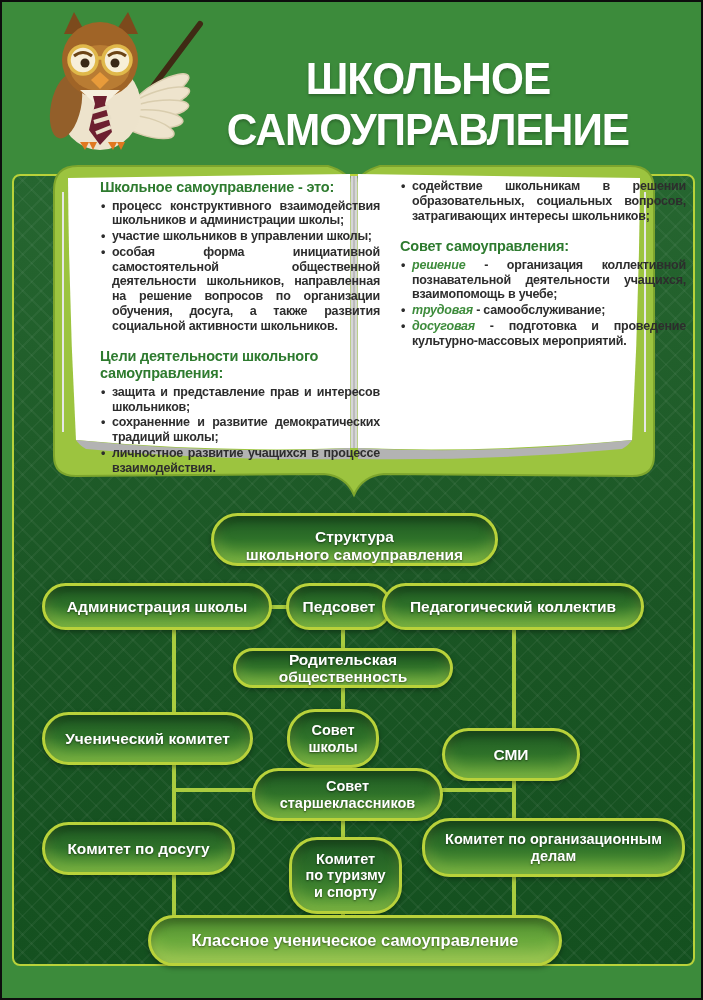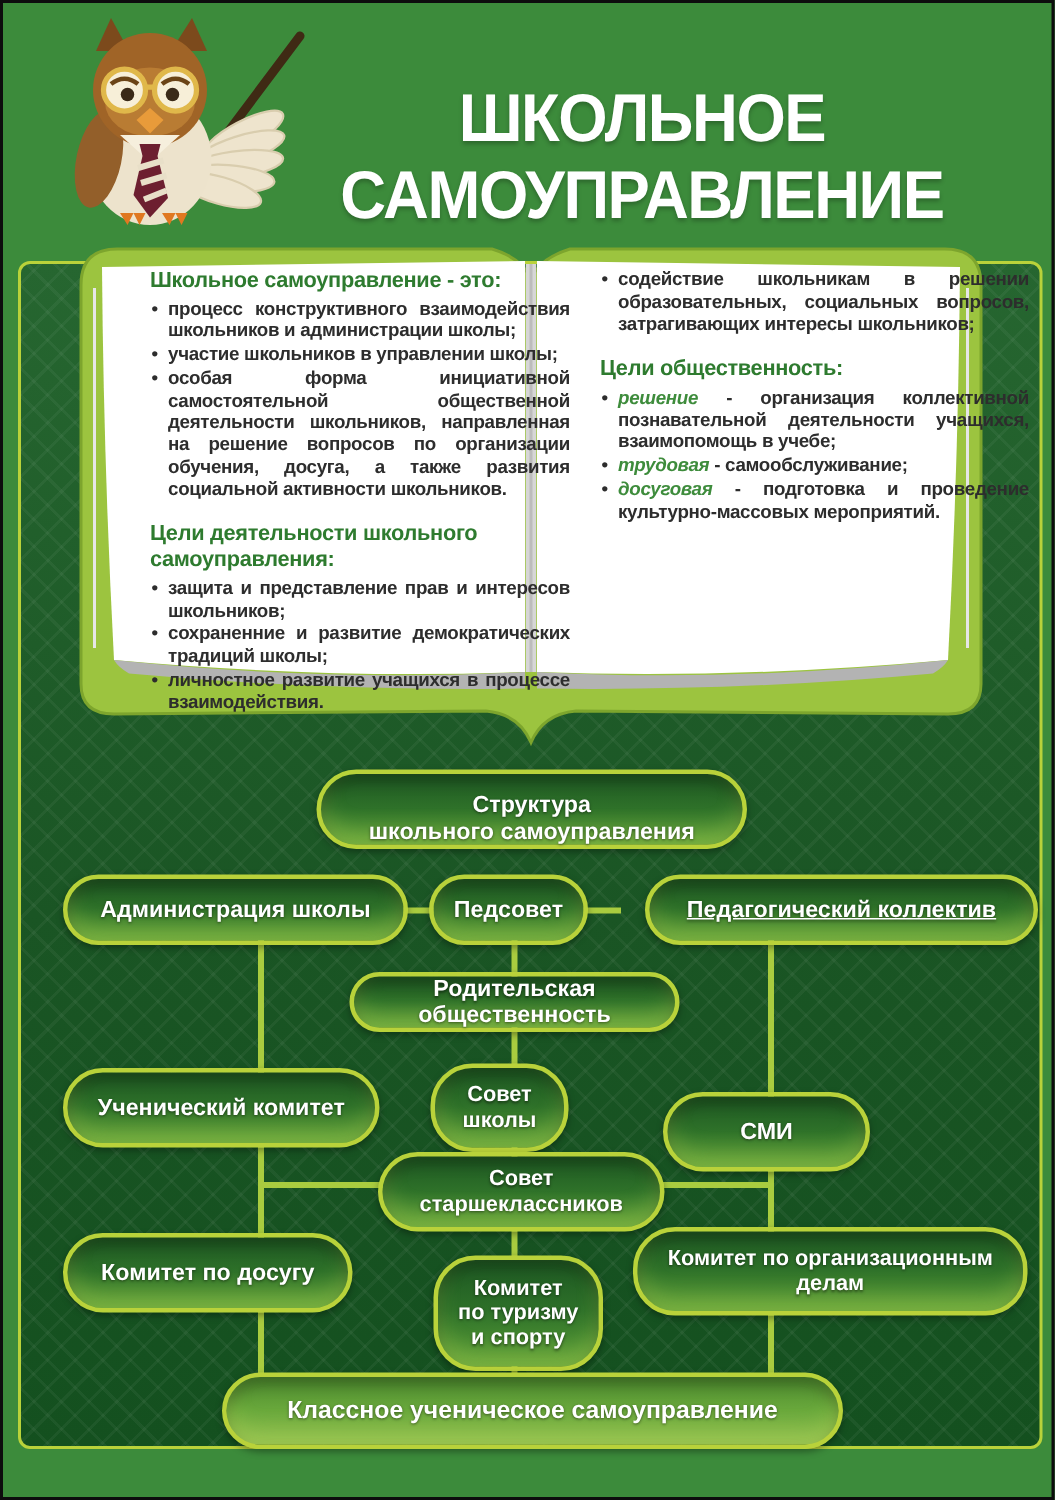--- a/index.html
+++ b/index.html
@@ -151,21 +151,21 @@
       <li>защита и представление прав и интересов школьников;</li>
       <li>сохраненние и развитие демократических традиций школы;</li>
       <li>личностное развитие учащихся в процессе взаимодействия.</li>
     </ul>
   </div>
 
   <div class="page-text col-right">
     <ul>
       <li>содействие школьникам в решении образовательных, социальных вопросов, затрагивающих интересы школьников;</li>
     </ul>
-    <h3 class="mt">Цели общественность:</h3>
+    <h3 class="mt">Совет самоуправления:</h3>
     <ul>
       <li><span class="goal-term">решение</span> <span>- организация коллективной познавательной деятельности учащихся, взаимопомощь в учебе;</span></li>
       <li><span class="goal-term">трудовая</span> <span>- самообслуживание;</span></li>
       <li><span class="goal-term">досуговая</span> <span>- подготовка и проведение культурно-массовых мероприятий.</span></li>
     </ul>
   </div>
 
   <svg class="connectors" width="703" height="1000" viewBox="0 0 703 1000">
     <g stroke="#a9cc3f" stroke-width="4">
       <line x1="262" y1="605" x2="292" y2="605"></line>
@@ -183,21 +183,21 @@
         <span>Структура</span>
         <span>школьного самоуправления</span>
       </div>
   </div>
   <div class="pill" style="left:40px;top:581px;width:230px;height:47px;">
     <span>Администрация школы</span>
   </div>
   <div class="pill" style="left:284px;top:581px;width:106px;height:47px;">
     <span>Педсовет</span>
   </div>
-  <div class="pill" style="left:428px;top:581px;width:262px;height:47px;text-decoration:underline;">
+  <div class="pill" style="left:380px;top:581px;width:262px;height:47px;">
     <span>Педагогический коллектив</span>
   </div>
   <div class="pill" style="left:231px;top:646px;width:220px;height:40px;">
     <div>
         <span>Родительская</span>
         <span>общественность</span>
       </div>
   </div>
   <div class="pill" style="left:40px;top:710px;width:211px;height:53px;">
     <span>Ученический комитет</span>

